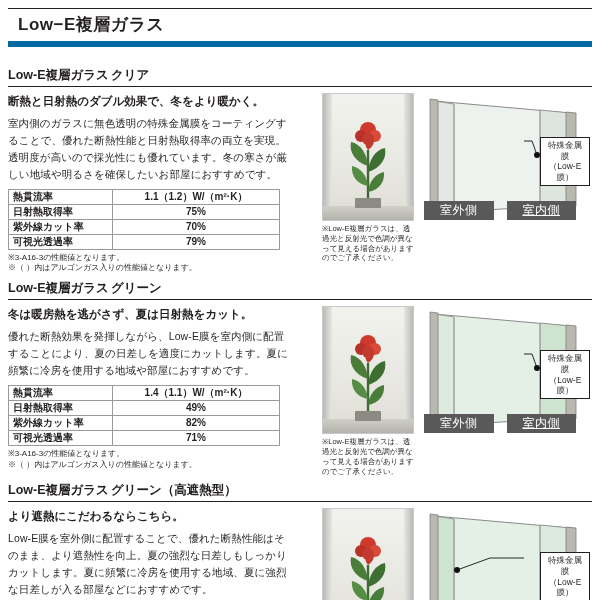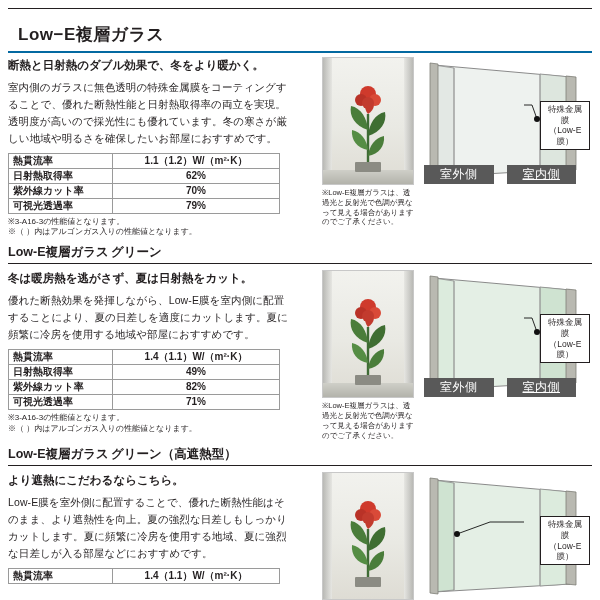--- a/index.html
+++ b/index.html
@@ -8,24 +8,24 @@
     width:600px; height:600px;
     background:#ffffff;
     font-family:"Liberation Sans", sans-serif;
     color:#231f20;
     overflow:hidden;
   }
   .page { position:relative; width:600px; height:600px; padding:0 8px; }
 
   
   .page-title-bar {
-    margin:8px 0 4px 0;
-    padding:14px 0 5px 10px;
+    margin:8px 0 18px 0;
+    padding:4px 0 5px 10px;
     border-top:1px solid #231f20;
-    border-bottom:2px solid #0369a1;
+    border-bottom:6px solid #0369a1;
     background:#ffffff;
   }
   .page-title {
     font-size:17px;
     font-weight:bold;
     letter-spacing:0.5px;
     color:#231f20;
   }
 
   
@@ -136,33 +136,36 @@
 </head>
 <body>
 
 <div class="page">
 
   <div class="page-title-bar">
     <div class="page-title">Low−E複層ガラス</div>
   </div>
 
   <div class="section">
+    <div class="section-head">
+      <span class="name">Low-E複層ガラス</span><span class="variant">クリア</span>
+    </div>
     <div class="section-body">
       <div class="left-col">
         <p class="lead">断熱と日射熱のダブル効果で、冬をより暖かく。</p>
         <p class="desc">室内側のガラスに無色透明の特殊金属膜をコーティングすることで、優れた断熱性能と日射熱取得率の両立を実現。透明度が高いので採光性にも優れています。冬の寒さが厳しい地域や明るさを確保したいお部屋におすすめです。</p>
         <table class="spec">
           <tbody>
               <tr>
             <td class="k">熱貫流率</td>
             <td class="v">1.1（1.2）W/（m²·K）</td>
           </tr>
           <tr>
             <td class="k">日射熱取得率</td>
-            <td class="v">62%</td>
+            <td class="v">75%</td>
           </tr>
           <tr>
             <td class="k">紫外線カット率</td>
             <td class="v">70%</td>
           </tr>
           <tr>
             <td class="k">可視光透過率</td>
             <td class="v">79%</td>
           </tr>
         </tbody>

